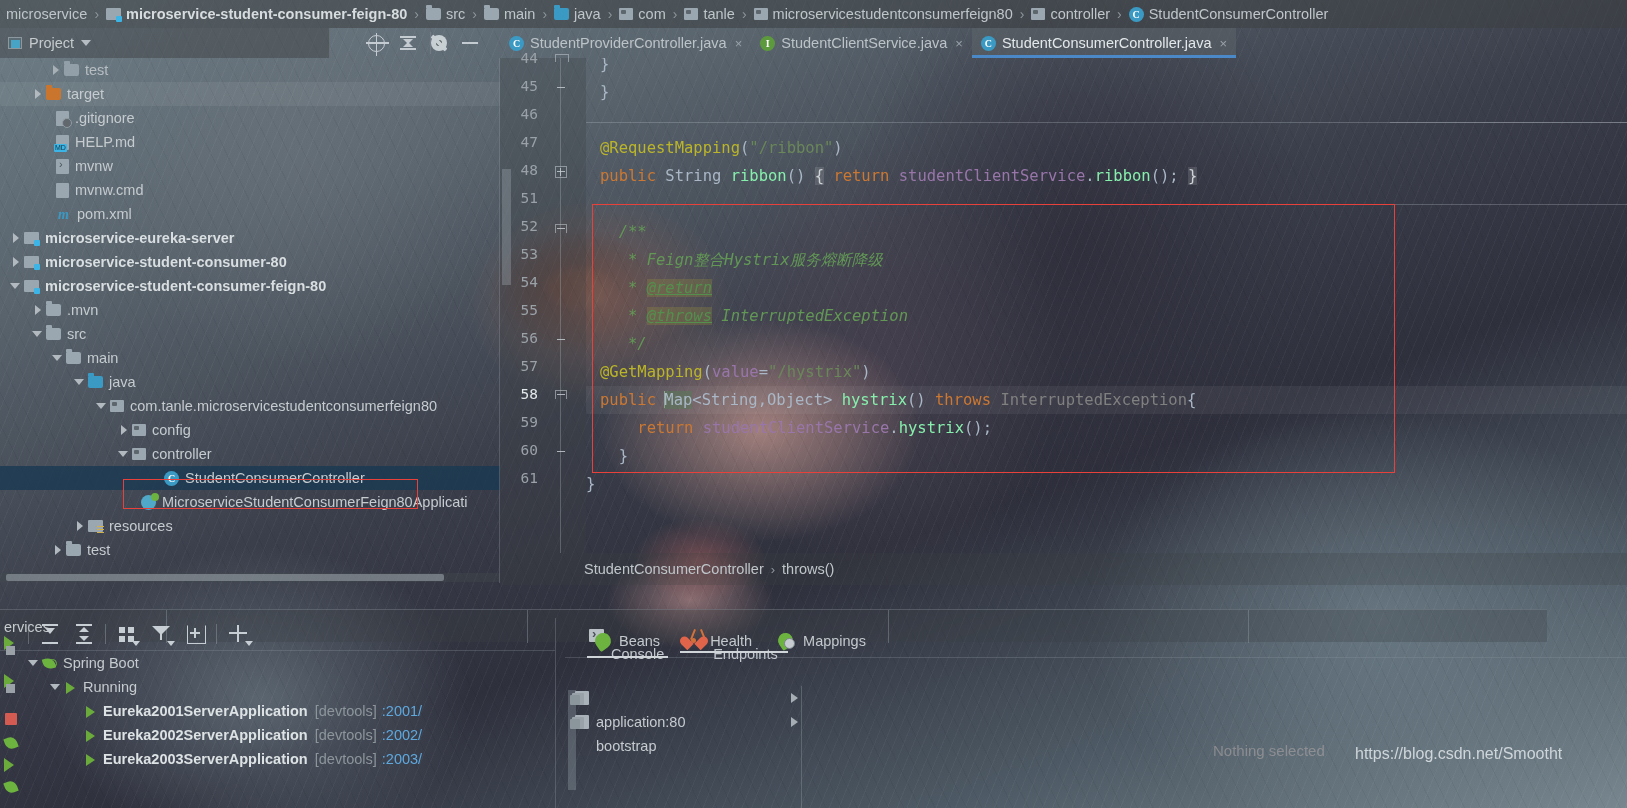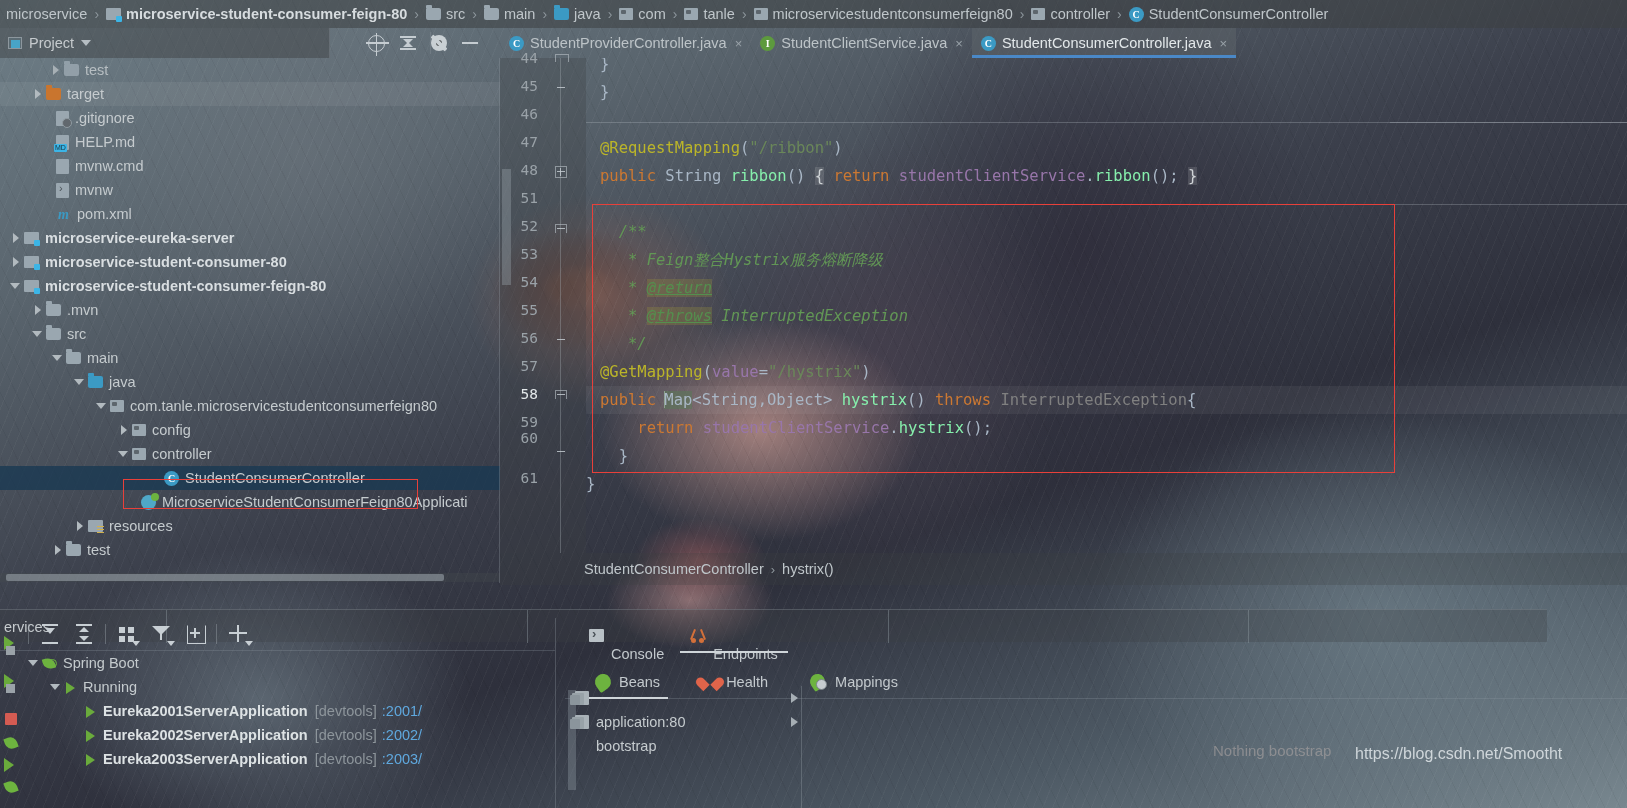--- a/index.html
+++ b/index.html
@@ -301,22 +301,22 @@
   .eptab.active:after{content:"";position:absolute;left:0;right:0;bottom:0;height:2px;background:#cfd5d9;}
   .i-console{ width:15px;height:13px;background:#b9c1c6;position:relative;border-radius:1px; }
   .i-console:after{content:"›";position:absolute;left:3px;top:-3px;color:#4a5258;font-size:13px;font-weight:bold;}
   .i-endpoints{ width:16px;height:14px;position:relative; }
   .i-endpoints:before{content:"";position:absolute;left:2px;top:0;width:2px;height:11px;background:#d2703a;transform:rotate(22deg);}
   .i-endpoints:after{content:"";position:absolute;right:2px;top:0;width:2px;height:11px;background:#d2703a;transform:rotate(-22deg);}
   .i-endpoints i{position:absolute;left:1px;bottom:0;width:5px;height:5px;border-radius:50%;background:#d2703a;
     box-shadow:8px 0 0 #d2703a;}
 
   #ep-subtabs{
-    left:565px; top:666px; width:1062px; height:33px;
-    display:flex;align-items:center;gap:26px;padding-left:22px;
+    left:565px; top:625px; width:1062px; height:33px;
+    display:flex;align-items:center;gap:10px;padding-left:22px;
     border-bottom:1px solid rgba(140,150,158,.30);
   }
   .sub{ display:flex;align-items:center;gap:8px;height:33px;padding:0 8px;position:relative; }
   .sub .t{ font-size:14.5px;color:#c3c9cd; }
   .sub.active:after{content:"";position:absolute;left:0;right:0;bottom:0;height:2px;background:#cfd5d9;}
   .i-bean{ width:16px;height:16px;border-radius:50% 50% 50% 10%;background:#6db33f;transform:rotate(-35deg);flex:none; }
   .i-health{ width:16px;height:14px;position:relative;flex:none; }
   .i-health:before,.i-health:after{content:"";position:absolute;top:0;width:9px;height:13px;border-radius:9px 9px 0 0;background:#e0644a;}
   .i-health:before{left:0;transform:rotate(-45deg);transform-origin:bottom;}
   .i-health:after{right:0;transform:rotate(45deg);transform-origin:bottom;}
@@ -425,26 +425,26 @@
   </div>
   <div class="trow" style="padding-left:56px">
     <span class="fileic git"></span>
     <span class="label">.gitignore</span>
   </div>
   <div class="trow" style="padding-left:56px">
     <span class="fileic md"></span>
     <span class="label">HELP.md</span>
   </div>
   <div class="trow" style="padding-left:56px">
+    <span class="fileic sh"></span>
+    <span class="label">mvnw</span>
+  </div>
+  <div class="trow" style="padding-left:56px">
     <span class="fileic"></span>
     <span class="label">mvnw.cmd</span>
-  </div>
-  <div class="trow" style="padding-left:56px">
-    <span class="fileic sh"></span>
-    <span class="label">mvnw</span>
   </div>
   <div class="trow" style="padding-left:56px">
     <span class="mic">m</span>
     <span class="label">pom.xml</span>
   </div>
   <div class="trow bold" style="padding-left:10px">
     <span class="arrow r"></span>
     <span class="ic ic-module"></span>
     <span class="label">microservice-eureka-server</span>
   </div>
@@ -558,21 +558,21 @@
   <div class="lnum" style="top:104px">48</div>
   <div class="lnum" style="top:132px">51</div>
   <div class="lnum" style="top:160px">52</div>
   <div class="lnum" style="top:188px">53</div>
   <div class="lnum" style="top:216px">54</div>
   <div class="lnum" style="top:244px">55</div>
   <div class="lnum" style="top:272px">56</div>
   <div class="lnum" style="top:300px">57</div>
   <div class="lnum cur" style="top:328px">58</div>
   <div class="lnum" style="top:356px">59</div>
-  <div class="lnum" style="top:372px">60</div>
+  <div class="lnum" style="top:384px">60</div>
   <div class="lnum" style="top:412px">61</div>
 
   <div class="fold cap" style="top:-4px"></div>
   <div class="fold bot" style="top:24px">
       <span class="minus"></span>
     </div>
   <div class="fold" style="top:108px">
       <span class="sq"></span>
       <span class="minus"></span>
       <span class="plus"></span>
@@ -622,21 +622,21 @@
   <div class="cl" style="top:356px"><span class="plain">&nbsp;&nbsp;&nbsp;&nbsp;</span><span class="kw">return</span><span class="plain"> </span><span class="fld">studentClientService</span><span class="plain">.</span><span class="mth">hystrix</span><span class="plain">();</span></div>
   <div class="cl" style="top:384px"><span class="plain">&nbsp;&nbsp;}</span></div>
   <div class="cl" style="top:412px;left:0"><span class="plain">}</span></div>
 </div>
 
 <div id="anno-code"></div>
 
 <div class="pane" id="editor-crumb">
   <span class="t">StudentConsumerController</span>
   <span class="s">›</span>
-  <span class="t">hystrix()</span>
+  <span class="t">throws()</span>
 </div>
 
 <div class="pane" id="bottom-tabrow">
   <div id="services-tab">
     <span class="t">ervices</span>
   </div>
   <div class="vdiv" style="left:527px"></div>
   <div class="vdiv" style="left:888px"></div>
   <div class="vdiv" style="left:1248px"></div>
 </div>
@@ -747,14 +747,14 @@
   </div>
   <div class="eprow">
     <span class="i-beanslist"></span>
     <span class="lbl">bootstrap</span>
     <span class="arr"></span>
   </div>
 </div>
 <div id="ep-list-scroll"></div>
 <div class="epdiv" style="left:801px"></div>
 
-<div class="pane" id="nothing-selected">Nothing bootstrap</div>
+<div class="pane" id="nothing-selected">Nothing selected</div>
 <div class="pane" id="watermark">https://blog.csdn.net/Smootht</div>
 
 </body></html>

